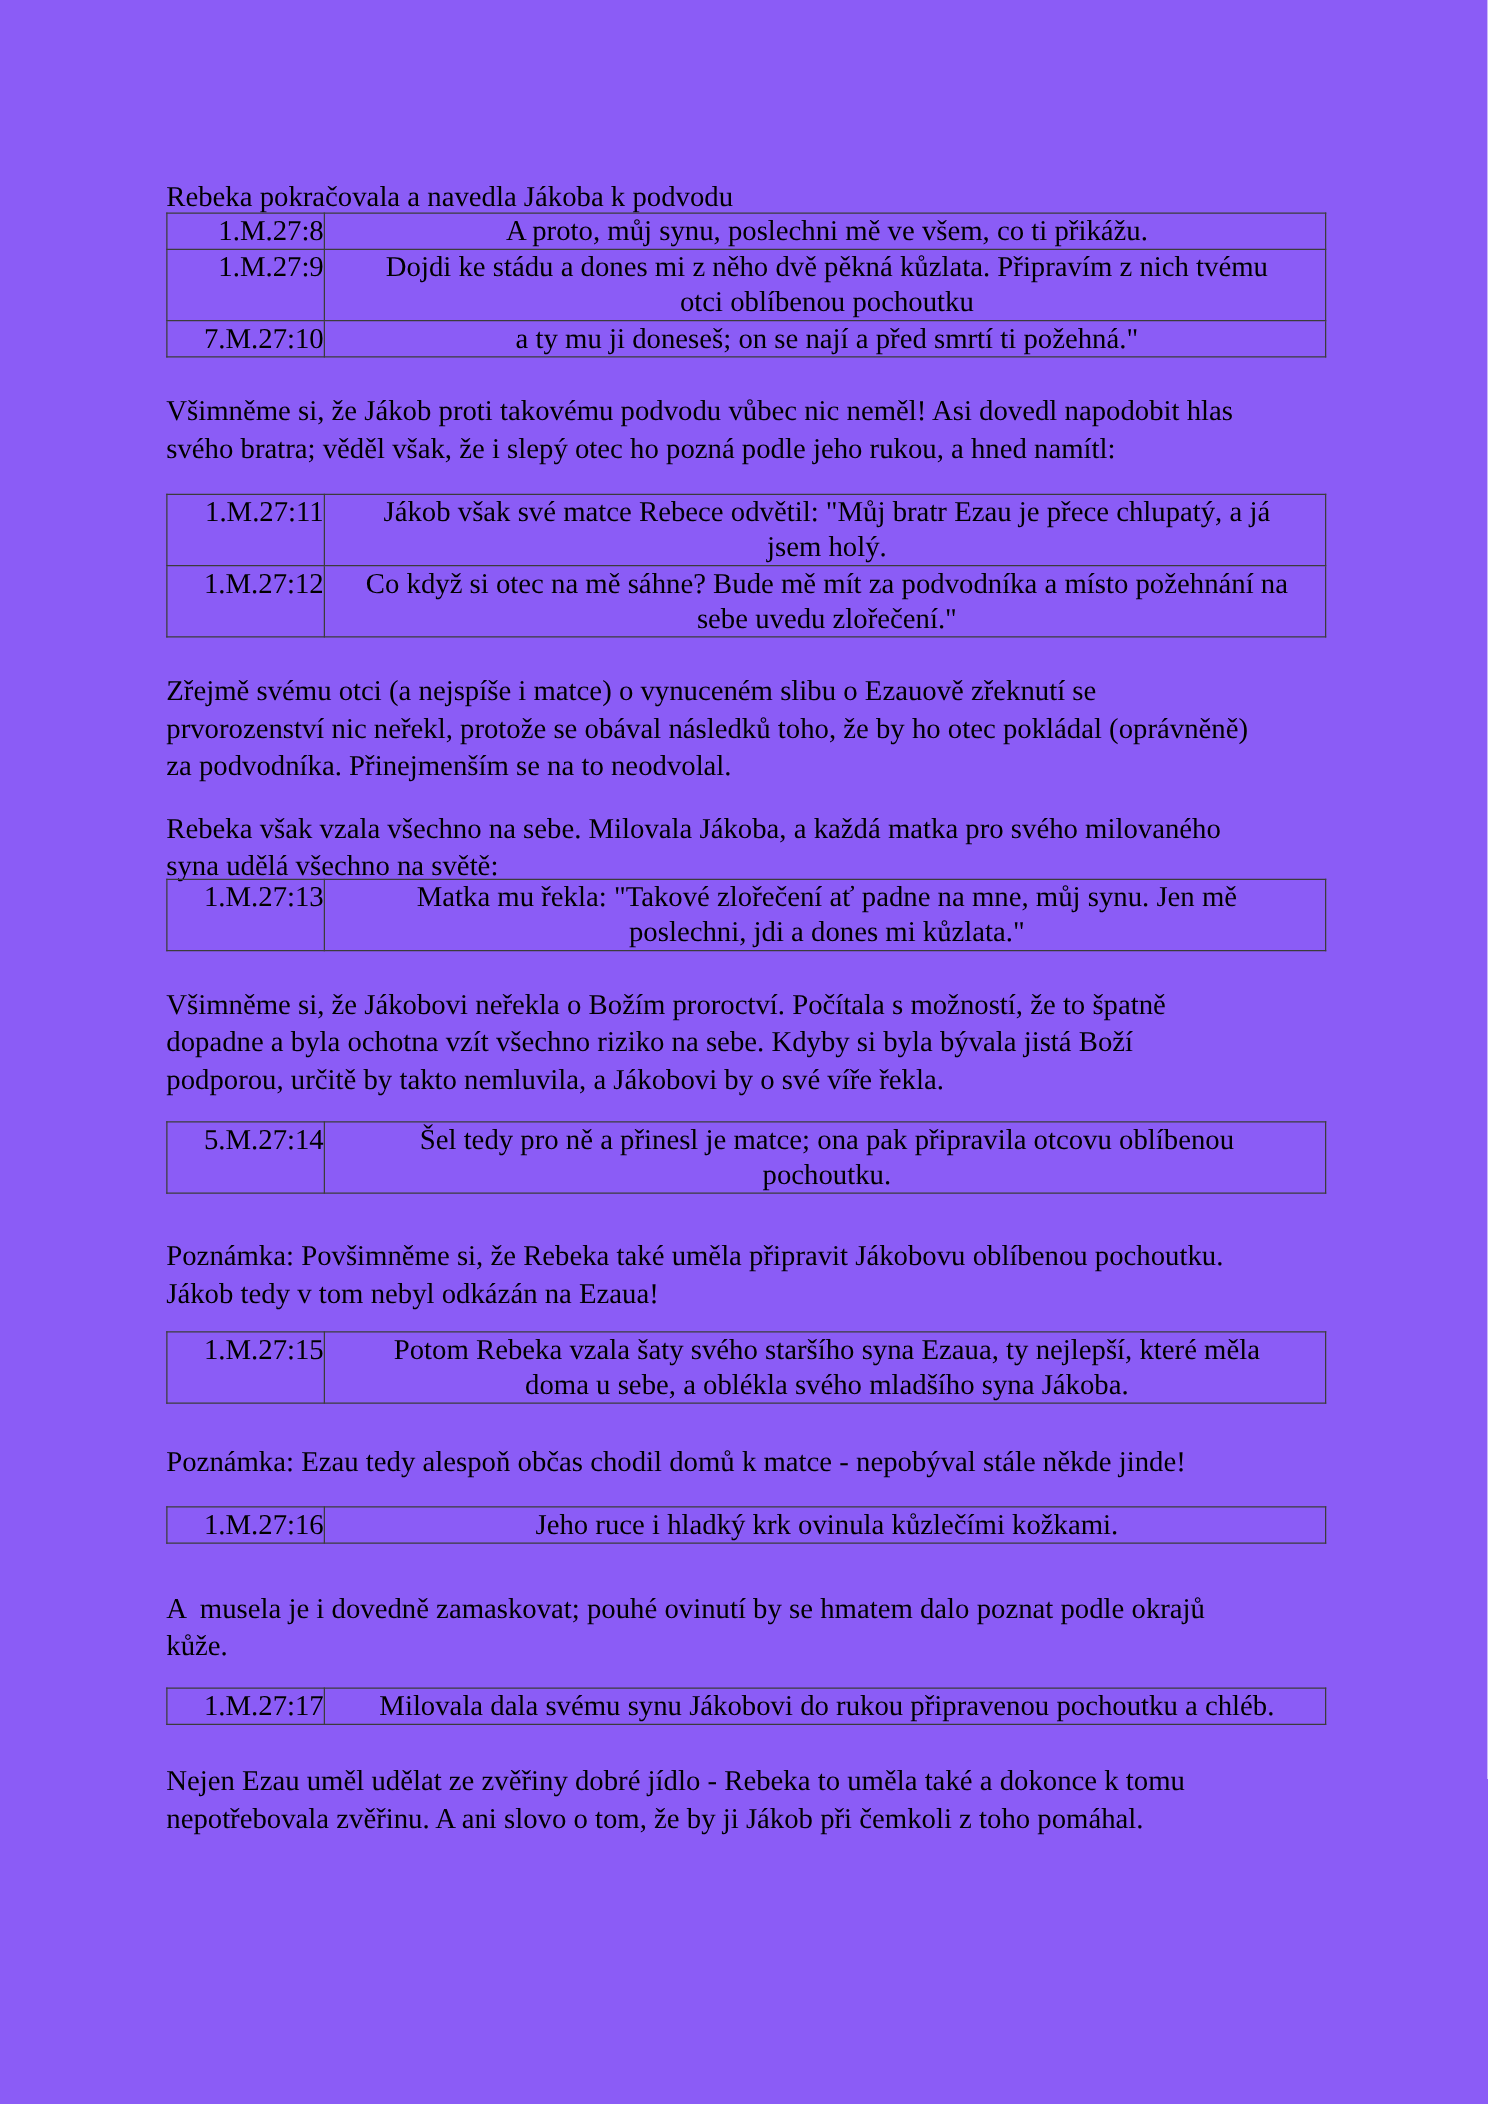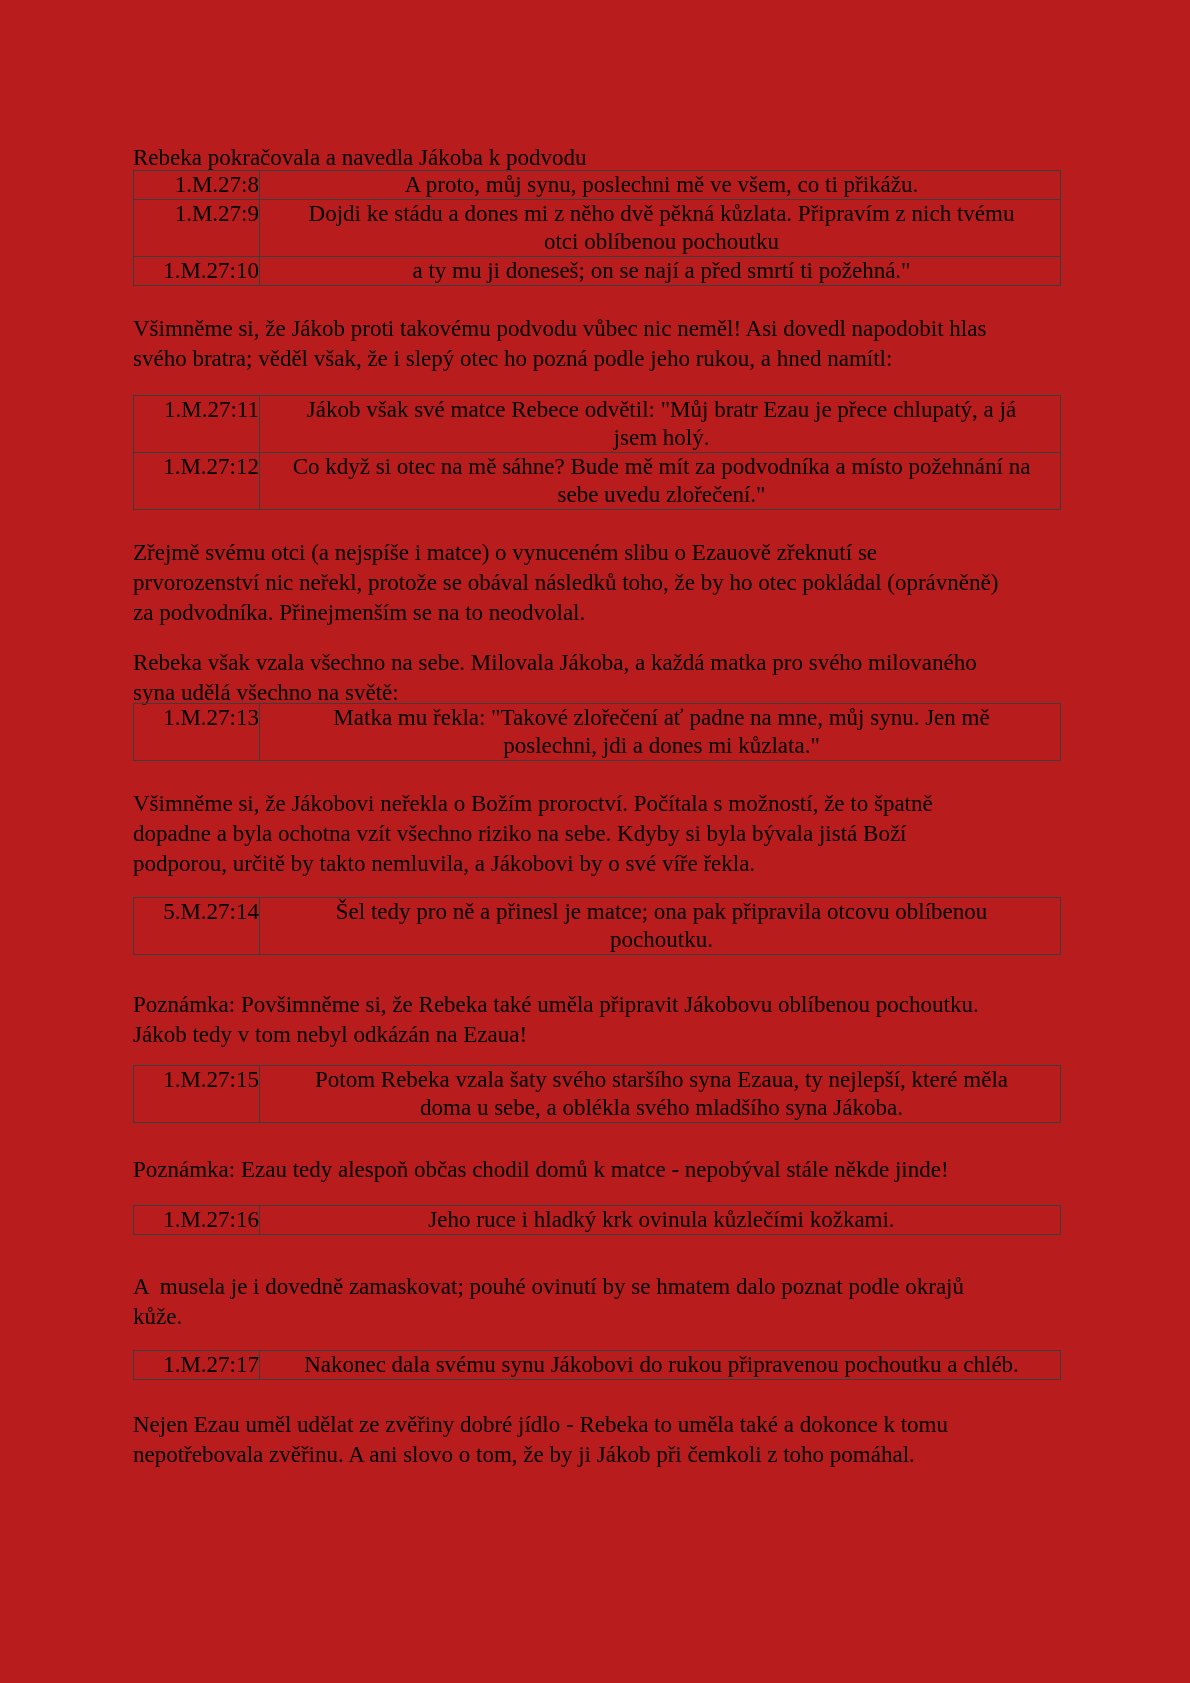--- a/index.html
+++ b/index.html
@@ -1,20 +1,20 @@
 <!DOCTYPE html>
 <html><head>
 <meta charset="utf-8">
 <style>
   html,body{margin:0;padding:0;background:#ffffff;}
   .page{
     position:relative;
     width:1190px;
     height:1683px;
-    background:#b91c1c;
+    background:#8b5cf6;
     overflow:hidden;
     font-family:"Liberation Serif","DejaVu Serif",serif;
     font-size:23px;
     color:#000000;
   }
   .block{position:absolute;left:133px;}
   .heading{line-height:30px;white-space:pre;}
   .para{
     line-height:30px;
     white-space:pre-wrap;
@@ -57,21 +57,21 @@
         <tr>
       <td class="ref">1.M.27:8</td>
       <td class="txt">A proto, můj synu, poslechni mě ve všem, co ti přikážu.</td>
     </tr>
     <tr>
       <td class="ref">1.M.27:9</td>
       <td class="txt">Dojdi ke stádu a dones mi z něho dvě pěkná kůzlata. Připravím z nich tvému
 otci oblíbenou pochoutku</td>
     </tr>
     <tr>
-      <td class="ref">1.M.27:10</td>
+      <td class="ref">7.M.27:10</td>
       <td class="txt">a ty mu ji doneseš; on se nají a před smrtí ti požehná."</td>
     </tr>
   </tbody>
     </table>
 
   <div class="block para" style="top:314px">Všimněme si, že Jákob proti takovému podvodu vůbec nic neměl! Asi dovedl napodobit hlas
 svého bratra; věděl však, že i slepý otec ho pozná podle jeho rukou, a hned namítl:</div>
 
   <table class="vt" style="top:395px">
     <tbody>
@@ -143,21 +143,21 @@
   </tbody>
     </table>
 
   <div class="block para" style="top:1272px">A  musela je i dovedně zamaskovat; pouhé ovinutí by se hmatem dalo poznat podle okrajů
 kůže.</div>
 
   <table class="vt" style="top:1350px">
     <tbody>
         <tr>
       <td class="ref">1.M.27:17</td>
-      <td class="txt">Nakonec dala svému synu Jákobovi do rukou připravenou pochoutku a chléb.</td>
+      <td class="txt">Milovala dala svému synu Jákobovi do rukou připravenou pochoutku a chléb.</td>
     </tr>
   </tbody>
     </table>
 
   <div class="block para" style="top:1410px">Nejen Ezau uměl udělat ze zvěřiny dobré jídlo - Rebeka to uměla také a dokonce k tomu
 nepotřebovala zvěřinu. A ani slovo o tom, že by ji Jákob při čemkoli z toho pomáhal.</div>
 
 </div>
 
 </body></html>

